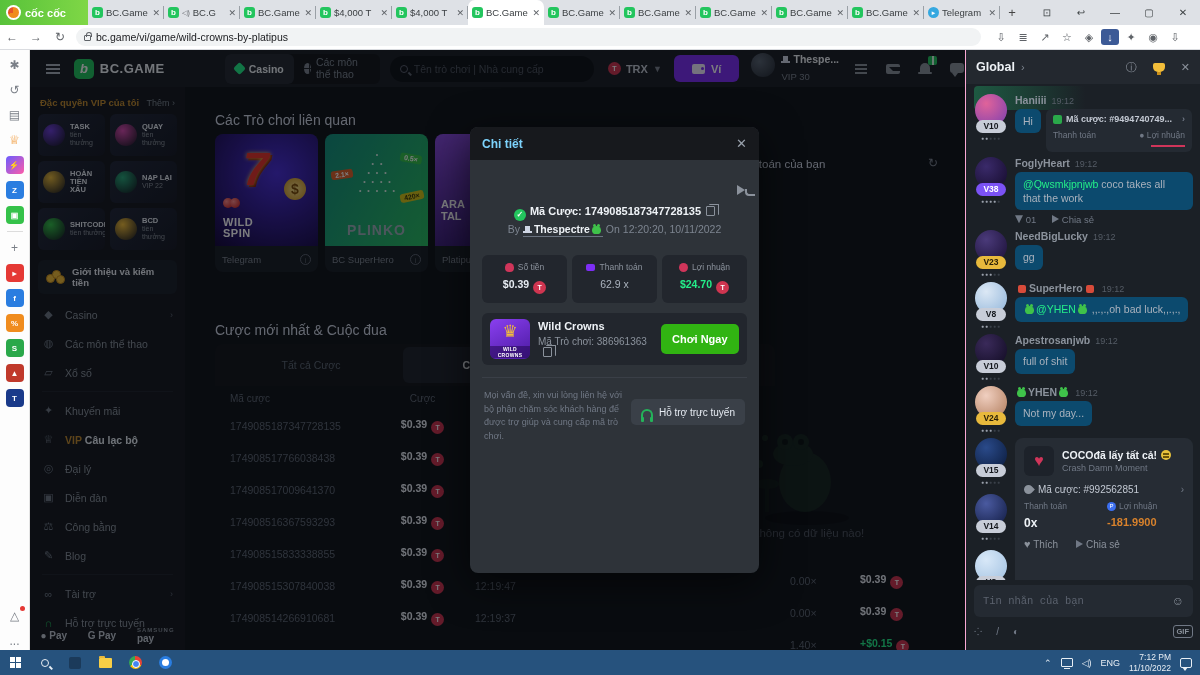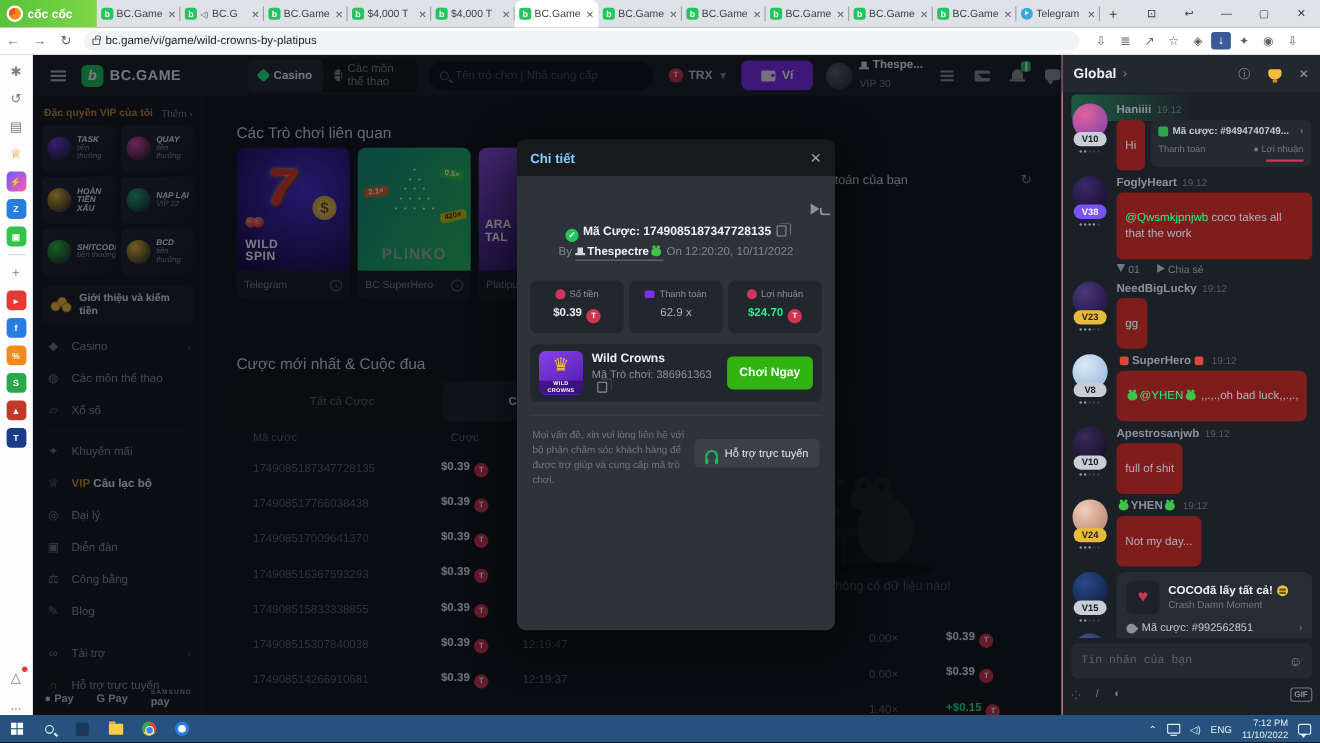--- a/index.html
+++ b/index.html
@@ -63,21 +63,21 @@
   .mag { width:8px; height:8px; border:1.5px solid #5b626e; border-radius:50%; position:relative; flex:0 0 auto;}
   .mag::after { content:""; position:absolute; left:7px; top:7px; width:4px; height:1.5px; background:#5b626e; transform:rotate(45deg);}
   #ssearch input { background:transparent; border:none; outline:none; color:#9aa2ad; font-size:10.5px; width:160px; font-family:"Liberation Sans",sans-serif;}
   #ssearch input::placeholder { color:#4d545e; }
   .coin { display:inline-block; width:13px; height:13px; border-radius:50%; background:#cf3550; color:#fff; font-size:7px; text-align:center; line-height:13px; font-weight:bold; vertical-align:-2px;}
   #cursel { margin-left:14px; display:flex; align-items:center; gap:5px; color:#c3c9d3; font-size:11px; font-weight:bold;}
   .chev { color:#7d8590; font-size:9px; }
   #vibtn { margin-left:12px; width:66px; height:27px; background:#7d2ef5; border-radius:6px; color:#fff; display:flex; align-items:center; justify-content:center; gap:6px; font-size:11px; font-weight:bold;}
   .wallet { width:13px; height:10px; background:#fff; border-radius:2px; position:relative; opacity:.9;}
   .wallet::after{content:""; position:absolute; right:1px; top:3px; width:3px; height:3px; background:#7d2ef5; border-radius:50%;}
-  #huser { margin-left:12px; display:flex; align-items:center; gap:6px; }
+  #huser { margin-left:12px; display:flex; gap:6px; }
   .hava { width:24px; height:24px; border-radius:50%; background:radial-gradient(circle at 35% 35%, #5a6472, #242a32); }
   .huname { color:#eef2f6; font-size:10.5px; font-weight:bold; line-height:1.2; display:flex; align-items:center; gap:3px;}
   .huvip { color:#7d8590; font-size:9.5px; }
   .hat { width:9px; height:8px; position:relative; }
   .hat::before{content:""; position:absolute; left:2px; top:0; width:5px; height:5px; background:#cfd6e4;}
   .hat::after{content:""; position:absolute; left:0; top:5px; width:9px; height:2px; background:#cfd6e4;}
   #hicons { margin-left:14px; display:flex; align-items:center; gap:16px; color:#8b929c;}
   .hic { width:16px; height:16px; position:relative; }
   .hic-list::before{ content:""; position:absolute; inset:3px 2px; border-top:2px solid #8b929c; border-bottom:2px solid #8b929c;}
   .hic-list::after{ content:""; position:absolute; left:2px; top:7.5px; width:12px; height:2px; background:#8b929c;}
@@ -89,21 +89,21 @@
   .gift::after{content:""; position:absolute; left:3.5px; top:0; width:2px; height:9px; background:#d9fbe7;}
   .hic-chat::before{ content:""; position:absolute; inset:2px 1px 4px 1px; background:#8b929c; border-radius:3px;}
   .hic-chat::after{ content:""; position:absolute; left:3px; bottom:0px; border-left:3px solid transparent; border-right:3px solid transparent; border-top:4px solid #8b929c;}
 
   
   #sside { position:absolute; left:0; top:37px; width:155px; height:563px; background:#171b21; z-index:1; }
   #viphead { display:flex; justify-content:space-between; align-items:center; padding:10px 10px 6px 10px;}
   #viptitle { color:#c28b2f; font-size:9.5px; font-weight:bold; }
   #vipmore { color:#7d8590; font-size:9px; }
   #vipgrid { display:grid; grid-template-columns:1fr 1fr; gap:5px; padding:0 8px; }
-  .vcard { height:42px; border-radius:6px; background:linear-gradient(135deg,#23283a,#181c26); display:flex; align-items:center; gap:5px; padding:0 5px; overflow:hidden;font-style:italic;}
+  .vcard { height:42px; border-radius:6px; background:linear-gradient(135deg,#23283a,#181c26); display:flex; align-items:center; gap:5px; padding:0 5px; overflow:hidden;}
   .vico { width:22px; height:22px; border-radius:50%; flex:0 0 auto;}
   .vtx  { line-height:1.1; }
   .vt1 { color:#e6ebf2; font-size:7.5px; font-weight:bold; }
   .vt2 { color:#8b929c; font-size:7px; }
   #refer { margin:10px 8px 6px 8px; height:34px; background:#1d222a; border-radius:6px; display:flex; align-items:center; gap:7px; padding:0 8px;}
   .coins { width:20px; height:14px; position:relative;}
   .coins i { position:absolute; width:9px; height:9px; border-radius:50%; background:#f3be3a; border:1px solid #c98f1b; display:block;}
   #refer span { color:#e6ebf2; font-size:9.5px; font-weight:bold; }
   .mitem { display:flex; align-items:center; gap:10px; padding:0 12px; height:29px; color:#8b929c; font-size:10.5px; }
   .mitem .mi { width:13px; text-align:center; color:#707885; font-size:11px; flex:0 0 auto;}
@@ -222,21 +222,21 @@
   .vip { margin:-6px auto 0 auto; width:30px; height:13px; border-radius:7px; font-size:8.5px; font-weight:bold; text-align:center; line-height:13px; position:relative; z-index:2;}
   .vgray { background:#c8cdd8; color:#15181d; }
   .vpurple { background:#7b52f5; color:#fff; }
   .vgold { background:#e8b93c; color:#2a2008; }
   .dots { margin-top:2px; letter-spacing:1px; font-size:5px; }
   .dots .f { color:#9aa0ab; } .dots .e { color:#3a4049; }
   .mbody { flex:1; min-width:0;}
   .mname { color:#8b929c; font-size:10.5px; font-weight:bold; }
   .mtime { color:#555c66; font-size:9px; font-weight:normal; margin-left:5px;}
   .deco { display:inline-block; width:8px; height:8px; background:#d84b3a; border-radius:2px; vertical-align:-1px; margin:0 3px;}
-  .bub { display:inline-block; background:#7f1d1d; border-radius:6px; padding:16px 8px; color:#aab2bd; font-size:10.5px; margin-top:3px; max-width:180px; line-height:1.35;}
+  .bub { display:inline-block; background:#0c4a6e; border-radius:6px; padding:5px 8px; color:#aab2bd; font-size:10.5px; margin-top:3px; max-width:180px; line-height:1.35;}
   .mention { color:#24ee89; }
   .mrow { display:flex; gap:5px; align-items:flex-start;}
   .betcard { background:#242a32; border-radius:6px; margin-top:3px; padding:5px 7px; width:146px;}
   .bc-id { color:#c3c9d3; font-size:9px; font-weight:bold; white-space:nowrap; display:flex; align-items:center; gap:4px;}
   .gdice { width:9px; height:9px; background:#2aa84a; border-radius:2px; flex:0 0 auto;}
   .bc-labs { display:flex; justify-content:space-between; margin-top:6px; color:#707885; font-size:8.5px;}
   .bc-red { width:34px; height:2px; background:#d0355a; margin-left:auto; margin-top:5px;}
   .macts { display:flex; gap:16px; color:#707885; font-size:9.5px; margin-top:4px; align-items:center;}
   .thdn { display:inline-block; width:8px; height:8px; background:#707885; clip-path:polygon(0 0,100% 0,50% 100%);}
   .sharr2 { display:inline-block; width:0; height:0; border-top:4px solid transparent; border-bottom:4px solid transparent; border-left:7px solid #707885;}

